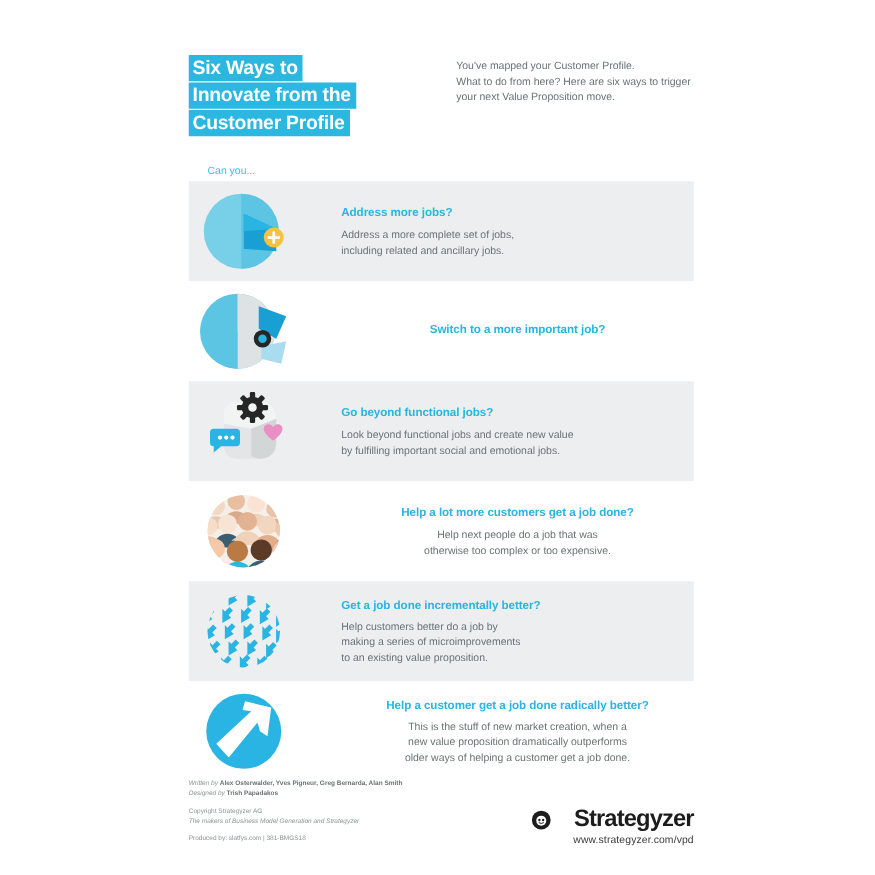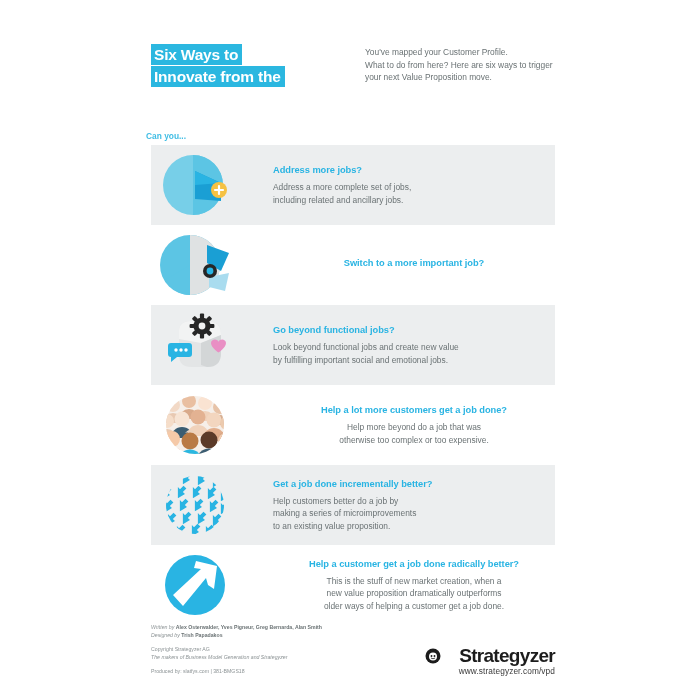--- a/index.html
+++ b/index.html
@@ -51,24 +51,23 @@
     width: 218px;
     font-size: 8.4px;
     line-height: 12.6px;
     color: #6a7274;
   }
   .intro div { white-space: nowrap; margin-left: 12px; }
 
   
   .canyou {
     position: absolute;
-    left: 146px; top: 131px;
+    left: 166px; top: 131px;
     font-size: 8.4px;
     color: #3fbde4;
-    font-weight: bold;
   }
 
   
   .rows {
     position: absolute;
     left: 151px; top: 145px;
     width: 404px;
   }
   .row {
     position: relative;
@@ -152,20 +151,21 @@
 </style>
 </head>
 <body>
 
 <div class="page">
 
   <div class="header">
     <div class="title-block">
       <div class="title-line">Six Ways to</div><br>
       <div class="title-line">Innovate from the</div><br>
+      <div class="title-line">Customer Profile</div>
     </div>
     <div class="intro">
       <div>You've mapped your Customer Profile.</div>
       <div>What to do from here? Here are six ways to trigger</div>
       <div>your next Value Proposition move.</div>
     </div>
   </div>
 
   <div class="canyou">Can you...</div>
 
@@ -285,21 +285,21 @@
               <circle cx="67" cy="52" r="8" fill="#f0cdb2"></circle>
                 <path d="M55 72 a12 12 0 0 1 24 0 z" fill="#e4b293"></path>
               <path d="M26 44 q5 -6 10 0 q-5 -2 -10 0z" fill="#e9d2be"></path>
             </g>
           </g>
         </svg>
       </div>
       <div class="row-text">
         <div class="row-head">Help a lot more customers get a job done?</div>
         <div class="row-body">
-          <div>Help more beyond do a job that was</div>
+          <div>Help next people do a job that was</div>
           <div>otherwise too complex or too expensive.</div>
         </div>
       </div>
     </div>
 
     <div class="row shaded">
       <div class="row-icon">
         <svg width="76" height="72" viewBox="0 0 76 72">
           <defs>
             <clipPath id="arrClip">

